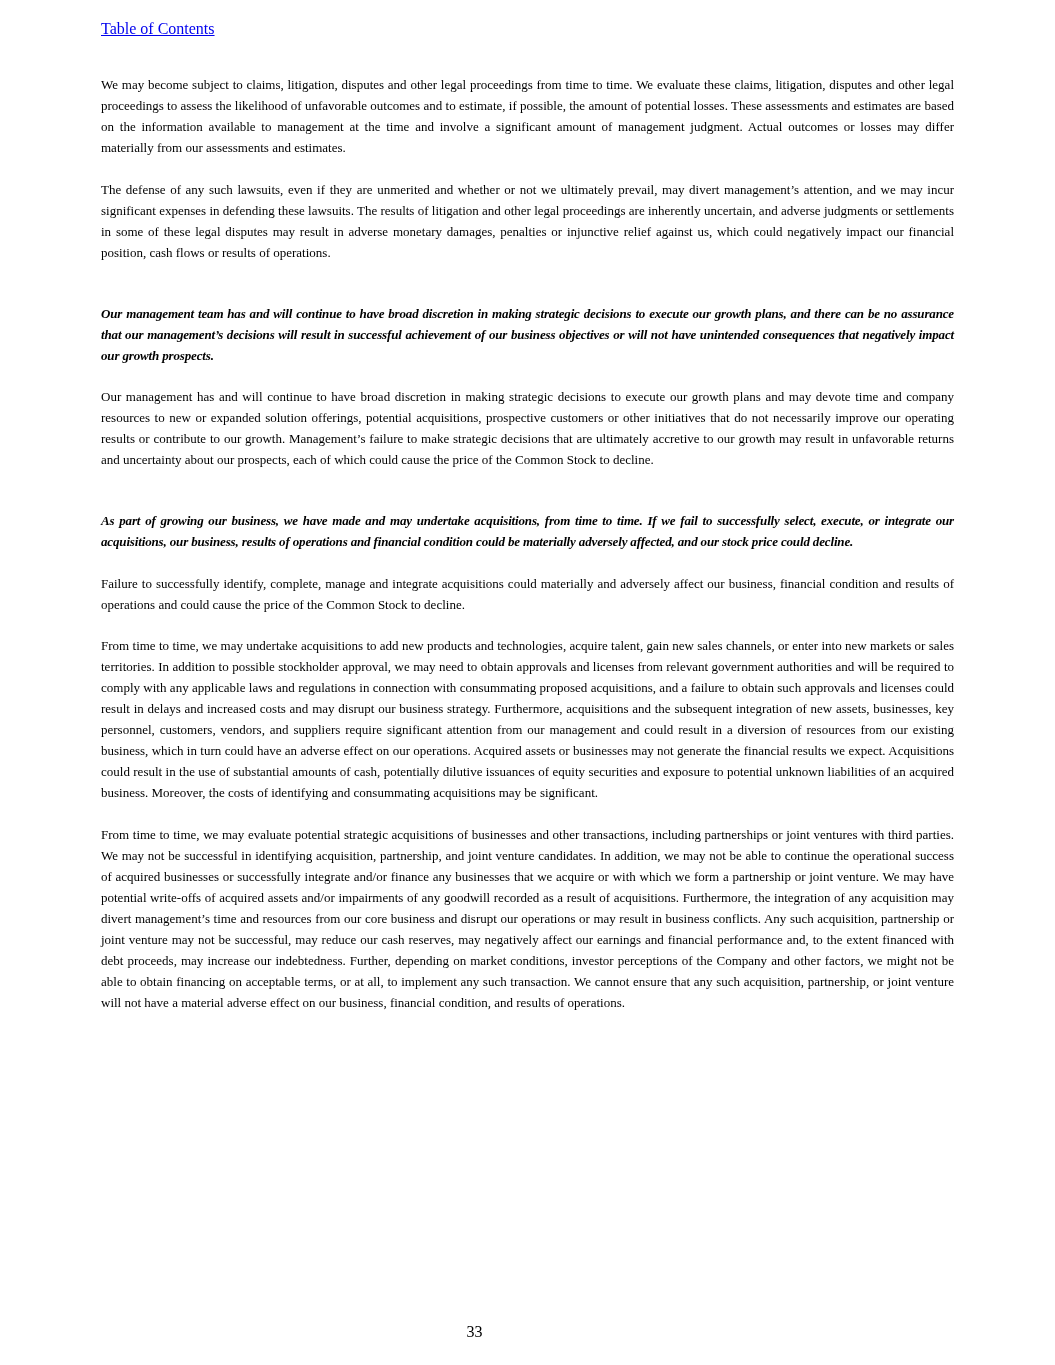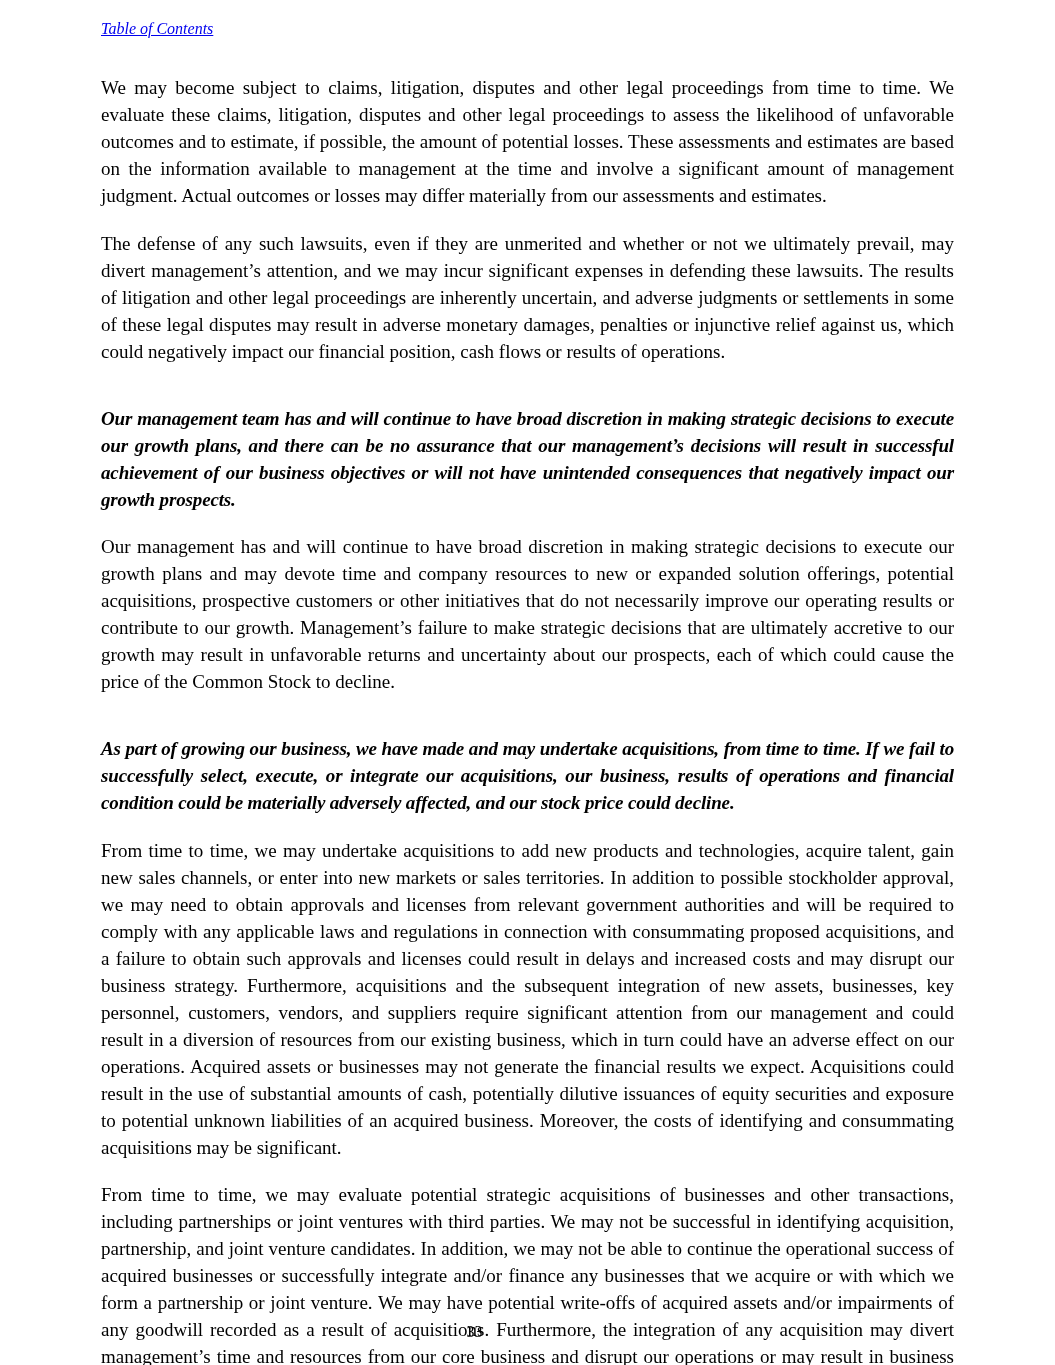--- a/index.html
+++ b/index.html
@@ -13,32 +13,31 @@
   }
   .toc-link {
     position: absolute;
     left: 101px;
     top: 19px;
     font-size: 16px;
     line-height: 20px;
     color: #0000ee;
     text-decoration: underline;
     cursor: pointer;
-    font-style: italic;
   }
   .content {
     position: absolute;
     left: 101px;
     top: 74px;
     width: 853px;
   }
   .para {
     margin: 0 0 20.6px 0;
-    font-size: 19px;
-    line-height: 27px;
+    font-size: 13px;
+    line-height: 21px;
     text-align: justify;
     font-family: Liberation Serif, serif;
   }
   .heading {
     font-weight: bold;
     font-style: italic;
     letter-spacing: -0.15px;
     margin-top: 40px;
   }
   .page-number {
@@ -55,17 +54,18 @@
 <body>
 
 <a class="toc-link">Table of Contents</a>
 
 <div class="content">
   <p class="para">We may become subject to claims, litigation, disputes and other legal proceedings from time to time. We evaluate these claims, litigation, disputes and other legal proceedings to assess the likelihood of unfavorable outcomes and to estimate, if possible, the amount of potential losses. These assessments and estimates are based on the information available to management at the time and involve a significant amount of management judgment. Actual outcomes or losses may differ materially from our assessments and estimates.</p>
   <p class="para">The defense of any such lawsuits, even if they are unmerited and whether or not we ultimately prevail, may divert management’s attention, and we may incur significant expenses in defending these lawsuits. The results of litigation and other legal proceedings are inherently uncertain, and adverse judgments or settlements in some of these legal disputes may result in adverse monetary damages, penalties or injunctive relief against us, which could negatively impact our financial position, cash flows or results of operations.</p>
   <p class="para heading">Our management team has and will continue to have broad discretion in making strategic decisions to execute our growth plans, and there can be no assurance that our management’s decisions will result in successful achievement of our business objectives or will not have unintended consequences that negatively impact our growth prospects.</p>
   <p class="para">Our management has and will continue to have broad discretion in making strategic decisions to execute our growth plans and may devote time and company resources to new or expanded solution offerings, potential acquisitions, prospective customers or other initiatives that do not necessarily improve our operating results or contribute to our growth. Management’s failure to make strategic decisions that are ultimately accretive to our growth may result in unfavorable returns and uncertainty about our prospects, each of which could cause the price of the Common Stock to decline.</p>
   <p class="para heading">As part of growing our business, we have made and may undertake acquisitions, from time to time. If we fail to successfully select, execute, or integrate our acquisitions, our business, results of operations and financial condition could be materially adversely affected, and our stock price could decline.</p>
+  <p class="para">Failure to successfully identify, complete, manage and integrate acquisitions could materially and adversely affect our business, financial condition and results of operations and could cause the price of the Common Stock to decline.</p>
   <p class="para">From time to time, we may undertake acquisitions to add new products and technologies, acquire talent, gain new sales channels, or enter into new markets or sales territories. In addition to possible stockholder approval, we may need to obtain approvals and licenses from relevant government authorities and will be required to comply with any applicable laws and regulations in connection with consummating proposed acquisitions, and a failure to obtain such approvals and licenses could result in delays and increased costs and may disrupt our business strategy. Furthermore, acquisitions and the subsequent integration of new assets, businesses, key personnel, customers, vendors, and suppliers require significant attention from our management and could result in a diversion of resources from our existing business, which in turn could have an adverse effect on our operations. Acquired assets or businesses may not generate the financial results we expect. Acquisitions could result in the use of substantial amounts of cash, potentially dilutive issuances of equity securities and exposure to potential unknown liabilities of an acquired business. Moreover, the costs of identifying and consummating acquisitions may be significant.</p>
   <p class="para">From time to time, we may evaluate potential strategic acquisitions of businesses and other transactions, including partnerships or joint ventures with third parties. We may not be successful in identifying acquisition, partnership, and joint venture candidates. In addition, we may not be able to continue the operational success of acquired businesses or successfully integrate and/or finance any businesses that we acquire or with which we form a partnership or joint venture. We may have potential write-offs of acquired assets and/or impairments of any goodwill recorded as a result of acquisitions. Furthermore, the integration of any acquisition may divert management’s time and resources from our core business and disrupt our operations or may result in business conflicts. Any such acquisition, partnership or joint venture may not be successful, may reduce our cash reserves, may negatively affect our earnings and financial performance and, to the extent financed with debt proceeds, may increase our indebtedness. Further, depending on market conditions, investor perceptions of the Company and other factors, we might not be able to obtain financing on acceptable terms, or at all, to implement any such transaction. We cannot ensure that any such acquisition, partnership, or joint venture will not have a material adverse effect on our business, financial condition, and results of operations.</p>
 </div>
 
 <div class="page-number">33</div>
 
 </body></html>

